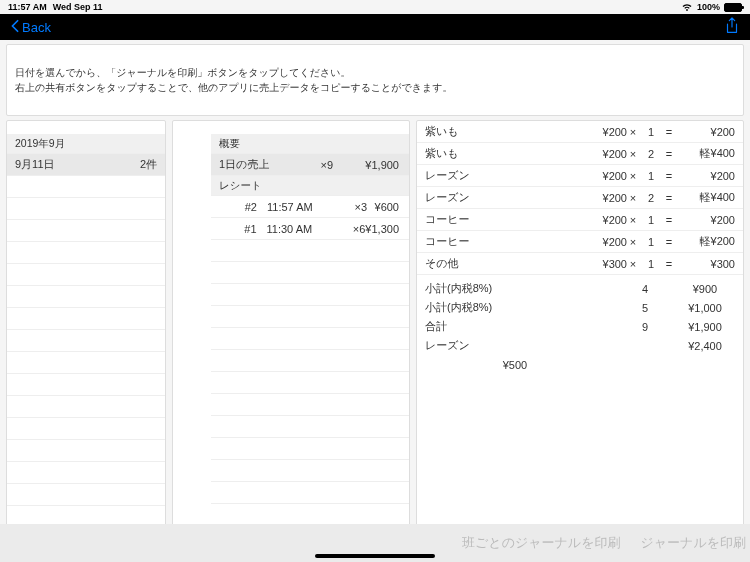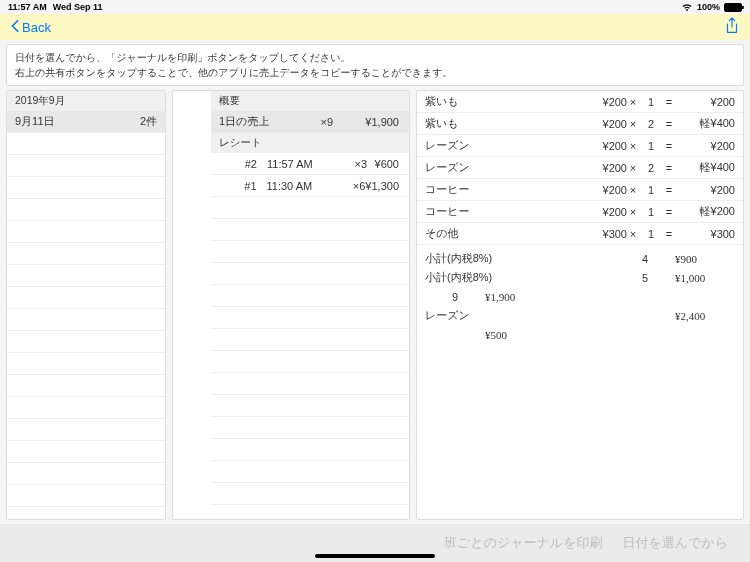--- a/index.html
+++ b/index.html
@@ -44,34 +44,34 @@
       position: relative;
     }
     .wifi-icon svg { width: 100%; height: 100%; }
 
     .nav-bar {
       height: 26px;
       display: flex;
       justify-content: space-between;
       align-items: center;
       padding: 0 10px;
-      background: #fef9c3;
+      background: #000000;
     }
     .back-btn {
       display: flex; align-items: center;
       color: #007aff;
       font-size: 13px;
       cursor: pointer;
     }
     .back-chevron { margin-right: 2px; }
     .share-btn { color: #007aff; cursor: pointer; }
 
     .instructions {
       margin: 4px 6px;
-      padding: 5px 8px;
+      padding: 20px 8px;
       background: #fff;
       border: 1px solid #ddd;
       border-radius: 2px;
       font-size: 10px;
       line-height: 1.5;
       color: #333;
     }
 
     .content {
       display: flex;
@@ -97,20 +97,21 @@
       height: 22px;
       padding: 0 8px;
       border-bottom: 1px solid #eee;
       font-size: 11px;
     }
     .row.header {
       background: #f0f0f0;
       font-weight: 500;
       height: 20px;
       font-size: 10.5px;
+      margin-top: 13px;
     }
     .row.selected { background: #e8e8e8; justify-content: space-between; }
     .row.subheader { background: #f0f0f0; font-size: 10.5px; height: 20px; font-family: Liberation Serif, serif; }
 
     .row .left { flex: 1; }
     .row .right { text-align: right; }
 
     .empty-rows {
       flex: 1;
       background: repeating-linear-gradient(
@@ -137,31 +138,31 @@
     .item-row .name { flex: 1; }
     .item-row .price { width: 50px; text-align: right; }
     .item-row .times { width: 12px; text-align: center; }
     .item-row .qty { width: 24px; text-align: center; }
     .item-row .eq { width: 12px; text-align: center; }
     .item-row .total { width: 60px; text-align: right; }
 
     .summary-row { display: flex; align-items: center; height: 19px; padding: 0 8px; font-size: 11px; }
     .summary-row .label { flex: 1; }
     .summary-row .qty { width: 60px; text-align: center; }
-    .summary-row .amt { width: 60px; text-align: left; font-family: Liberation Serif, serif; }
+    .summary-row .amt { width: 60px; text-align: center; }
 
     .bottom-bar {
       position: absolute;
       bottom: 0; left: 0; right: 0;
       height: 38px;
       background: #ebebeb;
       display: flex;
       justify-content: flex-end;
       align-items: center;
-      padding: 0 22px;
+      padding: 0 4px;
       gap: 20px;
     }
     .bottom-btn {
       color: #bbb;
       font-size: 13px;
     }
     .home-indicator {
       position: absolute;
       bottom: 4px; left: 50%;
       transform: translateX(-50%);
@@ -314,35 +315,36 @@
           <span class="label">小計(内税8%)</span>
           <span class="qty">4</span>
           <span class="amt">¥900</span>
         </div>
         <div class="summary-row">
           <span class="label">小計(内税8%)</span>
           <span class="qty">5</span>
           <span class="amt">¥1,000</span>
         </div>
         <div class="summary-row">
+          <span class="label">合計</span>
           <span class="qty">9</span>
           <span class="amt">¥1,900</span>
         </div>
         <div class="summary-row">
           <span class="label">レーズン</span>
           <span class="qty"></span>
           <span class="amt">¥2,400</span>
         </div>
         <div class="summary-row">
           <span class="qty"></span>
           <span class="amt">¥500</span>
         </div>
       </div>
     <div style="flex:1;"></div>
   </div>
 
 </div>
 
 <div class="bottom-bar">
   <span class="bottom-btn">班ごとのジャーナルを印刷</span>
-  <span class="bottom-btn">日付を選んでから</span>
+  <span class="bottom-btn">ジャーナルを印刷</span>
 </div>
 <div class="home-indicator"></div>
 
 </body></html>

